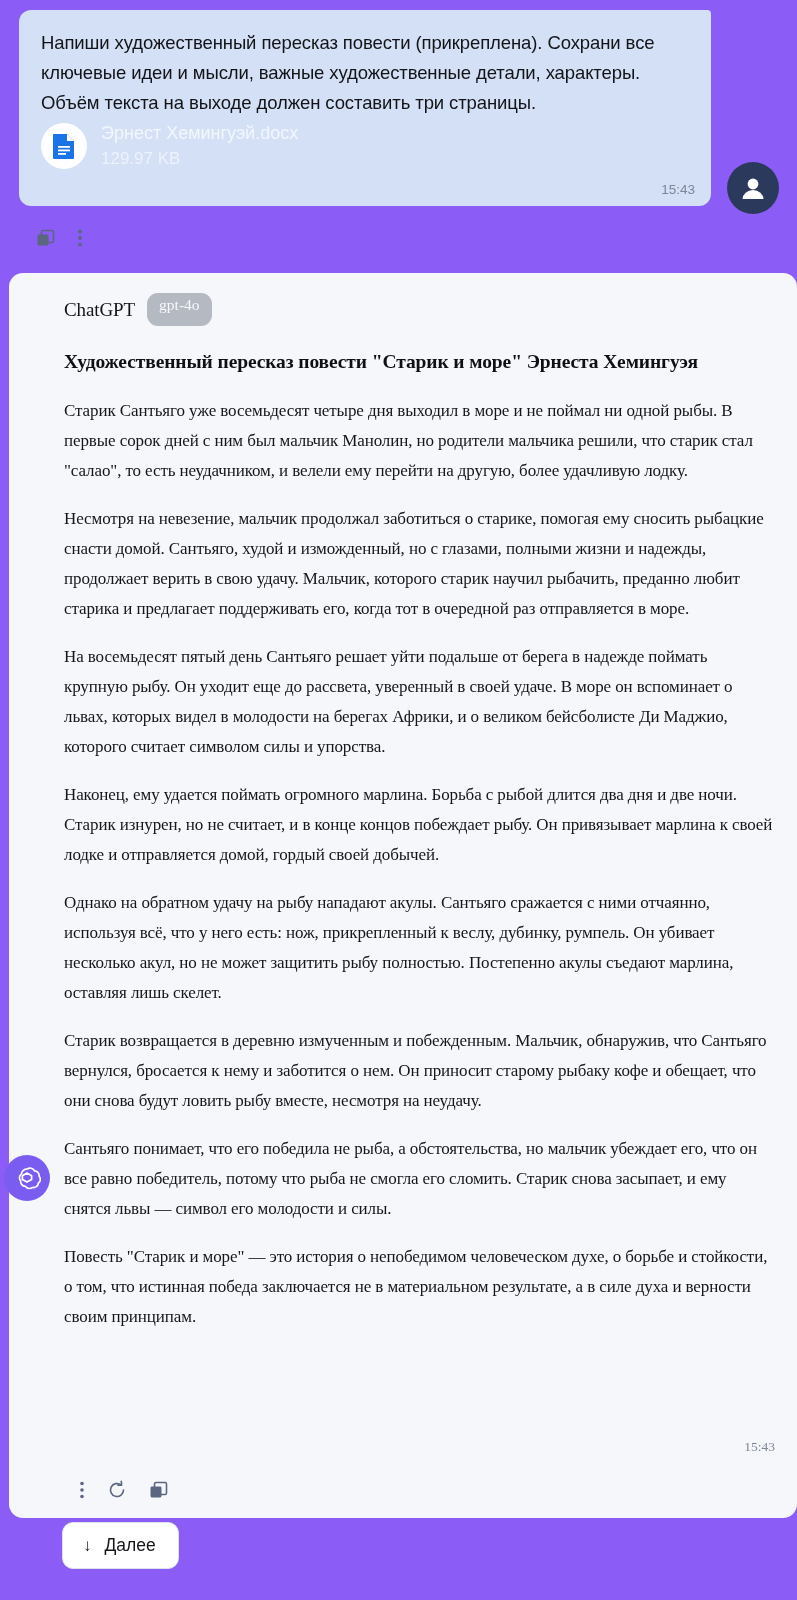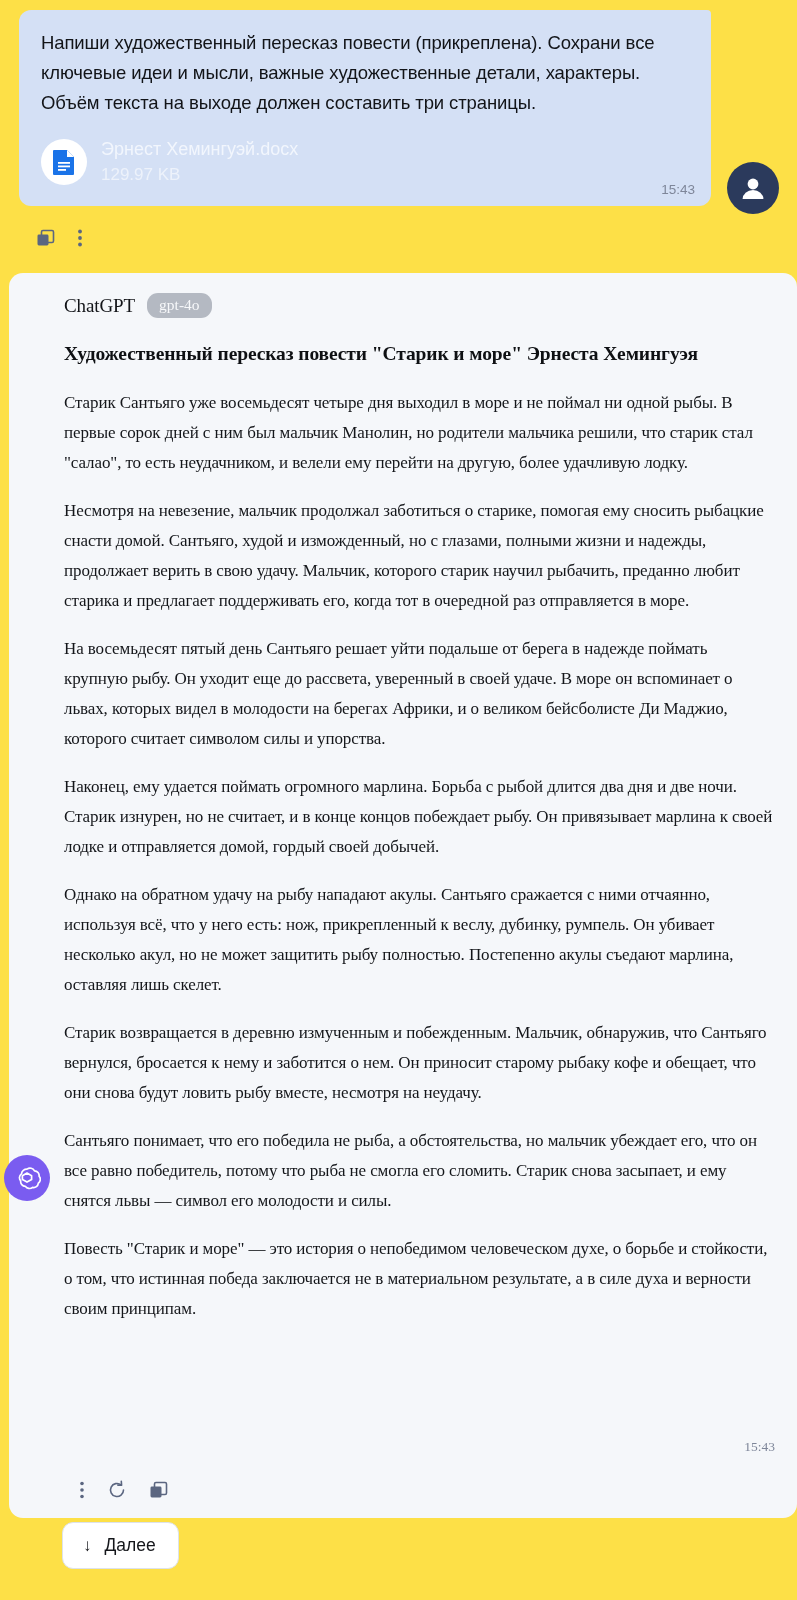--- a/index.html
+++ b/index.html
@@ -9,21 +9,21 @@
     height: 1600px;
     background: #eef1f6;
     font-family: "Liberation Sans", sans-serif;
     overflow: hidden;
   }
 
   .page {
     position: relative;
     width: 797px;
     height: 1600px;
-    background: #fde047;
+    background: #8b5cf6;
   }
 
   
   .user-row {
     position: absolute;
     top: 10px;
     left: 19px;
     width: 760px;
   }
 
@@ -40,21 +40,21 @@
   .user-text {
     font-size: 18.5px;
     line-height: 30px;
     color: #121418;
     letter-spacing: -0.1px;
   }
 
   .file-attach {
     display: flex;
     align-items: center;
-    margin-top: 20px;
+    margin-top: 4px;
     gap: 14px;
   }
 
   .file-icon-wrap {
     width: 46px;
     height: 46px;
     border-radius: 50%;
     background: #ffffff;
     display: flex;
     align-items: center;
@@ -126,21 +126,21 @@
   }
   .assistant-name {
     font-size: 19px;
     color: #121418;
     letter-spacing: -0.1px;
   }
   .model-badge {
     background: #b4b9c2;
     color: #f7f8fa;
     font-size: 15.5px;
-    padding: 3px 12px 4px 12px;
+    padding: 3px 12px 12px 12px;
     border-radius: 11px;
     line-height: 18px;
   }
 
   .answer-title {
     font-size: 19.5px;
     font-weight: bold;
     line-height: 29px;
     color: #0e1013;
     margin-bottom: 20px;

